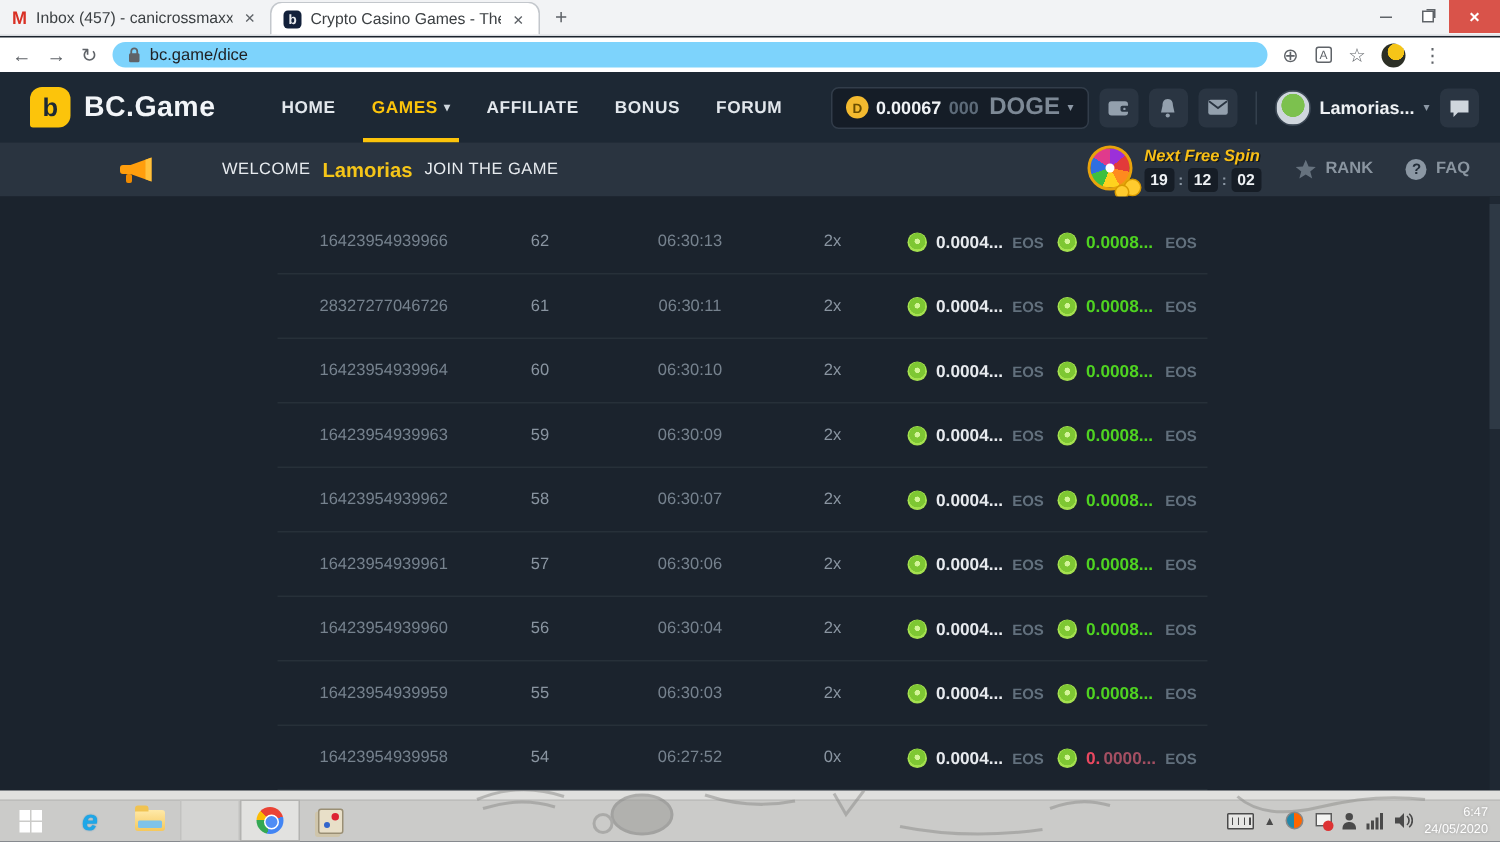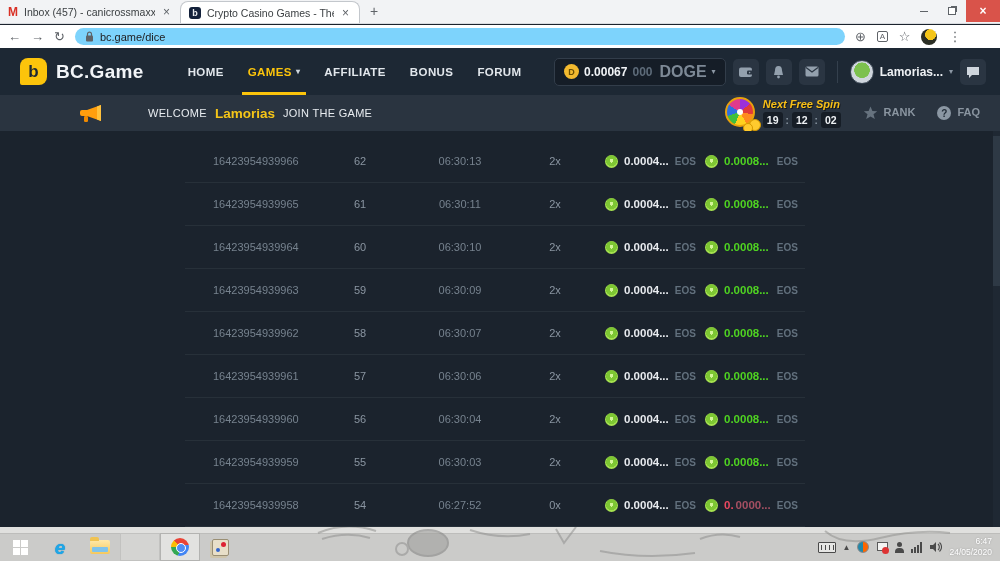--- a/index.html
+++ b/index.html
@@ -77,21 +77,21 @@
   .faq-circ { width:14px; height:14px; border-radius:50%; background:#8b97a3; color:#232d38; font-size:10px; font-weight:bold; display:flex; align-items:center; justify-content:center; }
 
   
   .content { position:absolute; top:131px; left:0; width:1000px; height:293px; background:#1b232d; }
   .bets-table { position:absolute; left:185px; top:9px; width:620px; }
   .trow { display:grid; grid-template-columns:140px 70px 130px 60px 100px 120px; align-items:center; height:43px; border-bottom:1px solid #273039; font-size:11px; }
   .c-id { color:#76828e; padding-left:28px; }
   .c-roll { color:#8a95a1; text-align:center; }
   .c-time { color:#76828e; text-align:center; }
   .c-mult { color:#8a95a1; text-align:center; }
-  .c-bet, .c-pay { display:flex; align-items:center; gap:6px; padding-left:20px; }
+  .c-bet, .c-pay { display:flex; align-items:flex-end; gap:6px; padding-left:20px; }
   .coin { width:13px; height:13px; border-radius:50%; flex:0 0 auto;
      background:radial-gradient(circle at 50% 45%, #d3f598 0 18%, #7ec733 20% 55%, #a5e14f 57%); }
   .amt { font-weight:bold; color:#e7eaee; font-size:11.5px; }
   .unit { color:#62707d; font-size:10px; font-weight:bold; }
   .c-pay .p-main { color:#4fd321; }
   .c-pay .p-faded { color:#4fd321; margin-left:-4px; }
   .c-pay.lose .p-main { color:#ea4860; }
   .c-pay.lose .p-faded { color:#a44f62; }
   .pg-scrollbar { position:absolute; right:0; top:0; width:7px; height:396px; background:#1f2833; }
   .pg-thumb { position:absolute; right:0; top:5px; width:7px; height:150px; background:#2e3945; }
@@ -306,21 +306,21 @@
     </span>
     <span class="c-pay">
       <span class="coin"></span>
       <span class="amt p-main">0.0008...</span>
       <span class="amt p-faded"></span>
       <span class="unit">EOS</span>
     </span>
   </div>
 
   <div class="trow">
-    <span class="c-id">16423954939965</span>
+    <span class="c-id">28327277046726</span>
     <span class="c-roll">61</span>
     <span class="c-time">06:30:11</span>
     <span class="c-mult">2x</span>
     <span class="c-bet">
       <span class="coin"></span>
       <span class="amt">0.0004...</span>
       <span class="unit">EOS</span>
     </span>
     <span class="c-pay">
       <span class="coin"></span>

